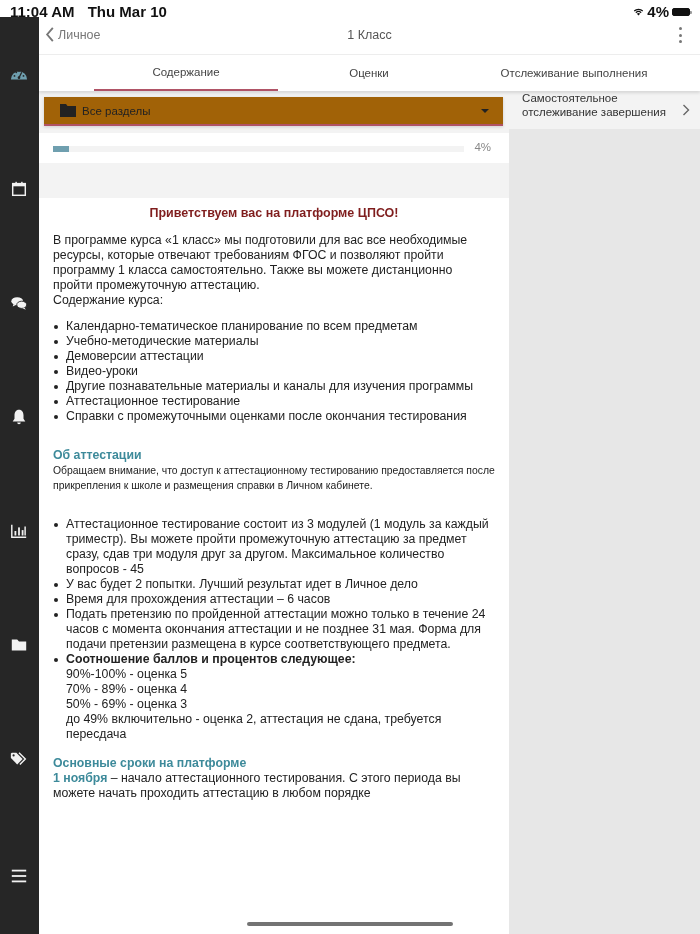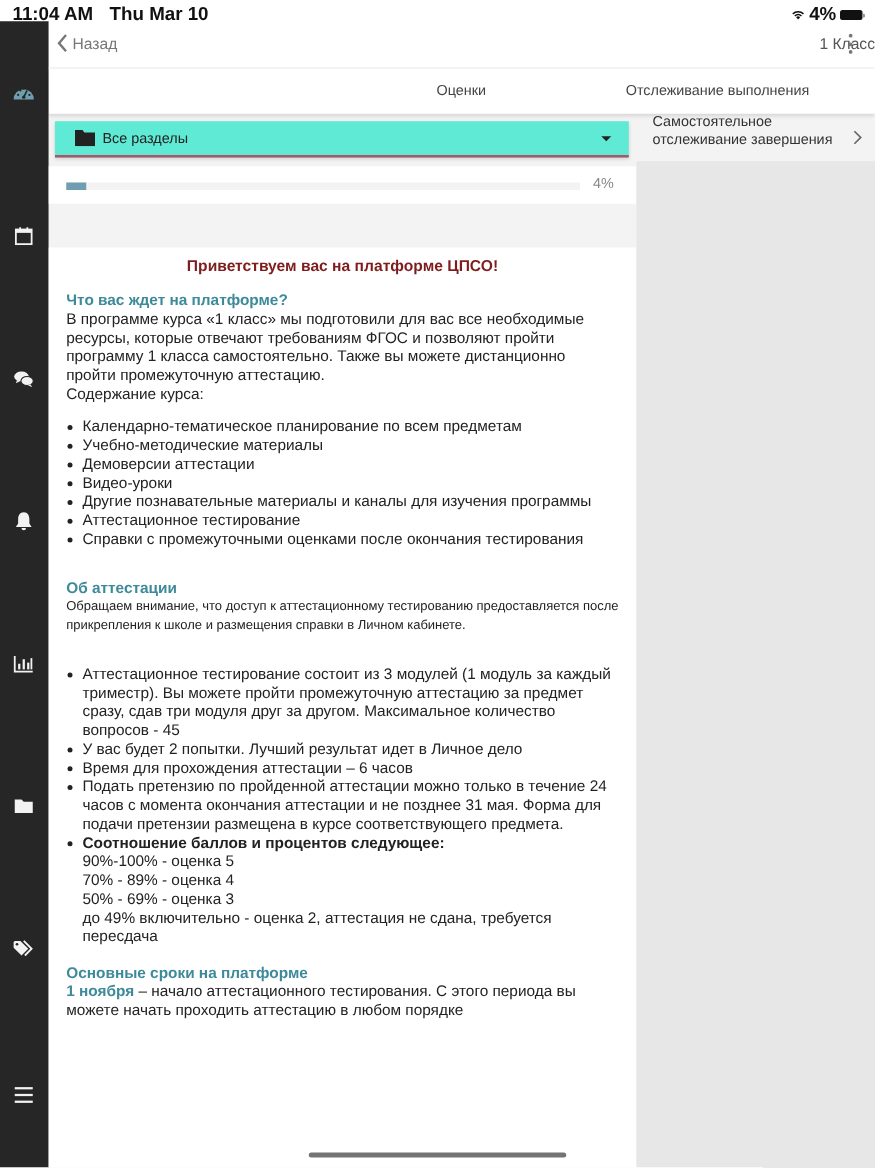--- a/index.html
+++ b/index.html
@@ -13,33 +13,33 @@
   .battery { width: 18px; height: 8px; border: 1px solid #111; border-radius: 2px; position: relative; background: #111; }
   .battery::after { content: ""; position: absolute; right: -3px; top: 2px; width: 2px; height: 3px; background: #999; border-radius: 0 1px 1px 0; }
 
   .sidebar { position: absolute; top: 17px; left: 0; width: 39px; height: 917px; background: #262626; }
   .side-icon { position: absolute; left: 9px; width: 20px; height: 20px; display: flex; align-items: center; justify-content: center; }
   .side-icon svg { width: 18px; height: 18px; }
 
   .header { position: absolute; top: 17px; left: 39px; width: 661px; height: 38px; background: #fff; border-bottom: 1px solid #eee; }
   .back { position: absolute; left: 6px; top: 10px; display: flex; align-items: center; color: #777; font-size: 12.5px; }
   .back svg { width: 10px; height: 15px; margin-right: 3px; }
-  .page-title { position: absolute; left: 0; right: 0; top: 11px; text-align: right; font-size: 12.5px; color: #555; }
+  .page-title { position: absolute; left: 0; right: 0; top: 11px; text-align: center; font-size: 12.5px; color: #555; }
   .kebab { position: absolute; right: 16px; top: 8px; width: 8px; height: 20px; display: flex; flex-direction: column; justify-content: space-between; align-items: center; padding: 2px 0; }
   .kebab i { display: block; width: 3px; height: 3px; border-radius: 50%; background: #777; }
 
   .tabs { position: absolute; top: 55px; left: 39px; width: 661px; height: 36px; background: #fff; box-shadow: 0 2px 3px rgba(0,0,0,0.12); z-index: 2; }
   .tab { position: absolute; top: 0; height: 36px; font-size: 11.5px; color: #444; display: flex; align-items: center; justify-content: center; }
   .tab.active { border-bottom: 2px solid #b05366; }
   .tab1 { left: 55px; width: 184px; }
   .tab2 { left: 255px; width: 150px; }
   .tab3 { left: 420px; width: 230px; }
 
   .main { position: absolute; top: 91px; left: 39px; width: 470px; height: 843px; background: #f3f3f3; }
-  .section-select { position: absolute; top: 6px; left: 5px; width: 459px; height: 29px; background: #5eead4; border-bottom: 2px solid #b05366; box-shadow: 0 1px 3px rgba(0,0,0,0.15); display: flex; align-items: center; }
+  .section-select { position: absolute; top: 6px; left: 5px; width: 459px; height: 29px; background: #a16207; border-bottom: 2px solid #b05366; box-shadow: 0 1px 3px rgba(0,0,0,0.15); display: flex; align-items: center; }
   .folder-icon { margin-left: 16px; width: 16px; height: 13px; }
   .section-label { margin-left: 6px; font-size: 11.5px; color: #222; }
   .caret { position: absolute; right: 14px; top: 12px; width: 0; height: 0; border-left: 4px solid transparent; border-right: 4px solid transparent; border-top: 4px solid #222; }
 
   .progress-row { position: absolute; top: 42px; left: 0; width: 470px; height: 30px; background: #fff; }
   .progress-track { position: absolute; top: 13px; left: 14px; width: 411px; height: 6px; background: #f3f3f3; }
   .progress-fill { position: absolute; top: 0; left: 0; height: 6px; width: 16px; background: #6f9faf; }
   .progress-pct { position: absolute; right: 18px; top: 8px; font-size: 11.5px; color: #888; }
 
   .content { position: absolute; top: 107px; left: 0; width: 470px; height: 736px; background: #fff; padding: 0 14px; font-size: 12.3px; line-height: 15px; color: #222; overflow: hidden; }
@@ -143,31 +143,32 @@
         <rect x="2" y="15" width="16" height="2" fill="#f2f2f2"></rect>
       </svg>
   </div>
 </nav>
 
 <header class="header">
   <div class="back">
     <svg viewBox="0 0 10 16">
         <path d="M8 1 L2 8 L8 15" fill="none" stroke="#777" stroke-width="2"></path>
       </svg>
-    <span>Назад</span>
+    <span>Личное</span>
   </div>
   <div class="page-title">1 Класс</div>
   <div class="kebab">
     <i></i>
       <i></i>
       <i></i>
   </div>
 </header>
 
 <div class="tabs">
+  <div class="tab tab1 active">Содержание</div>
   <div class="tab tab2">Оценки</div>
   <div class="tab tab3">Отслеживание выполнения</div>
 </div>
 
 <main class="main">
   <div class="section-select">
     <svg class="folder-icon" viewBox="0 0 16 13">
         <path d="M0 0 L6 0 L7.5 2 L16 2 L16 13 L0 13 Z" fill="#222"></path>
       </svg>
     <span class="section-label">Все разделы</span>
@@ -177,21 +178,20 @@
   <div class="progress-row">
     <div class="progress-track">
       <div class="progress-fill"></div>
     </div>
     <span class="progress-pct">4%</span>
   </div>
 
   <article class="content">
     <h1>Приветствуем вас на платформе ЦПСО!</h1>
 
-    <h2>Что вас ждет на платформе?</h2>
     <p>В программе курса «1 класс» мы подготовили для вас все необходимые ресурсы, которые отвечают требованиям ФГОС и позволяют пройти программу 1 класса самостоятельно. Также вы можете дистанционно пройти промежуточную аттестацию.</p>
     <p>Содержание курса:</p>
     <div class="gap-s"></div>
     <ul>
       <li>Календарно-тематическое планирование по всем предметам</li>
       <li>Учебно-методические материалы</li>
       <li>Демоверсии аттестации</li>
       <li>Видео-уроки</li>
       <li>Другие познавательные материалы и каналы для изучения программы</li>
       <li>Аттестационное тестирование</li>

